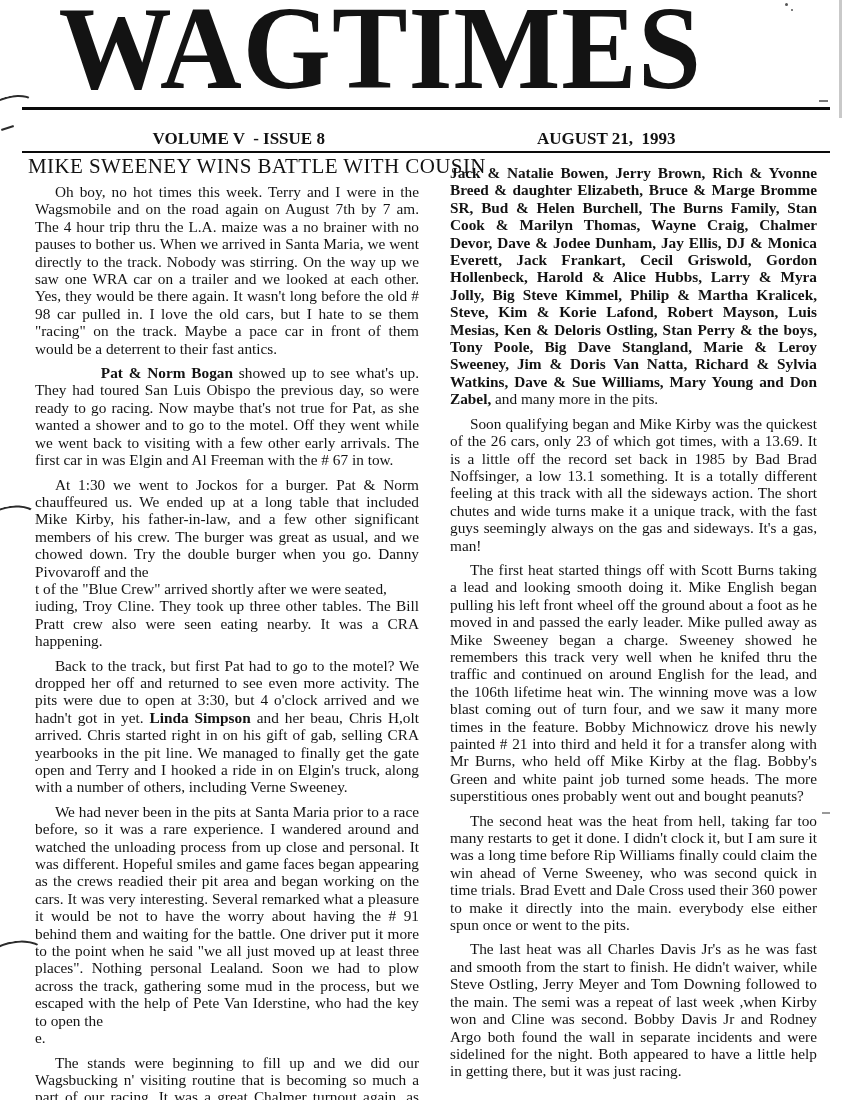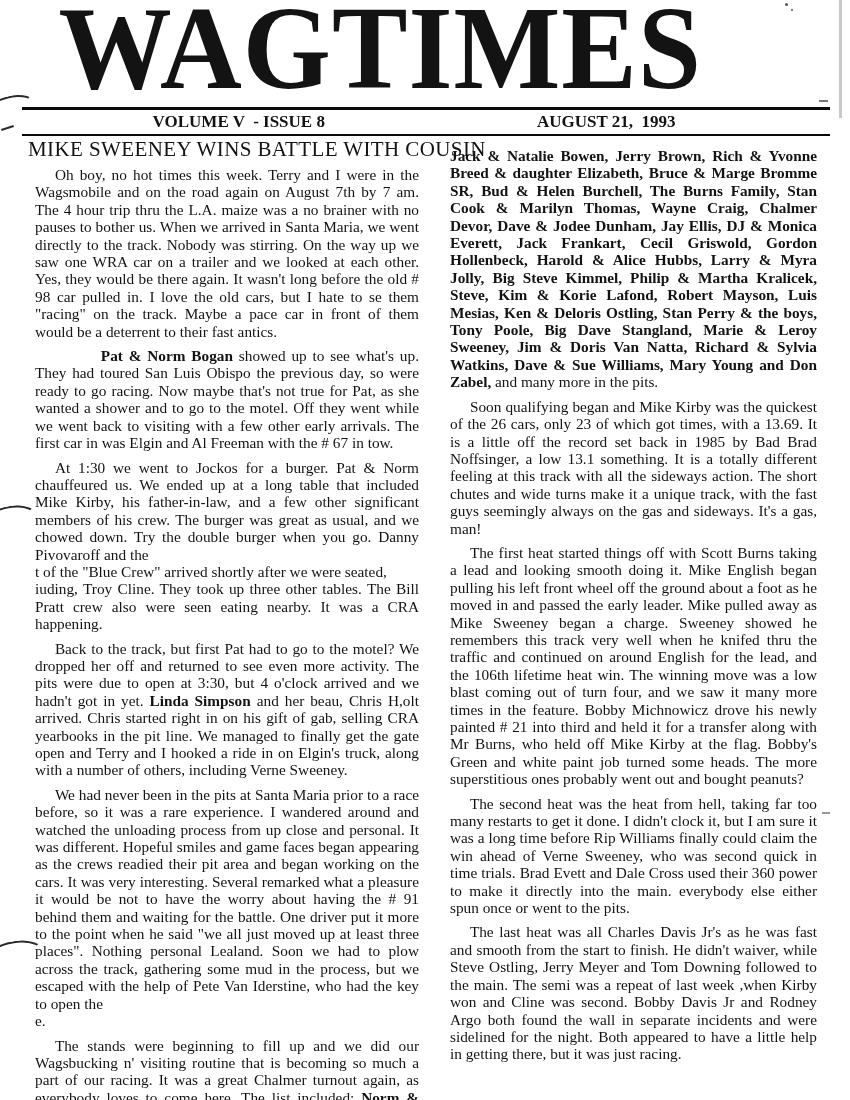--- a/index.html
+++ b/index.html
@@ -9,21 +9,21 @@
     position:relative;overflow:hidden;
   }
   .masthead{height:100px;text-align:left;overflow:visible;}
   .masthead-title{
     display:inline-block;font-weight:700;font-size:118px;line-height:98px;
     letter-spacing:1px;transform:translateX(45px) scaleX(0.96);
     transform-origin:center;white-space:pre;
   }
   .rule-thick{height:3px;background:#0a0a0a;margin:7px 20px 0 22px;}
   .rule-thin{height:2px;background:#0a0a0a;margin:0 20px 0 22px;}
-  .info-row{display:flex;font-weight:700;font-size:17px;line-height:21px;padding:1px 0 2px 0;}
+  .info-row{display:flex;font-weight:700;font-size:17px;line-height:21px;padding:18px 0 2px 0;}
   .info-cell{width:50%;text-align:center;white-space:pre;}
   .info-cell.vol{padding-left:55px;}
   .info-cell.date{padding-right:60px;}
   .columns{
     display:flex;gap:17px;padding:4px 26px 0 28px;
     font-size:15.3px;line-height:17.4px;text-align:justify;
   }
   .col{width:50%;}
   .headline{
     font-size:21px;line-height:19px;letter-spacing:.4px;

